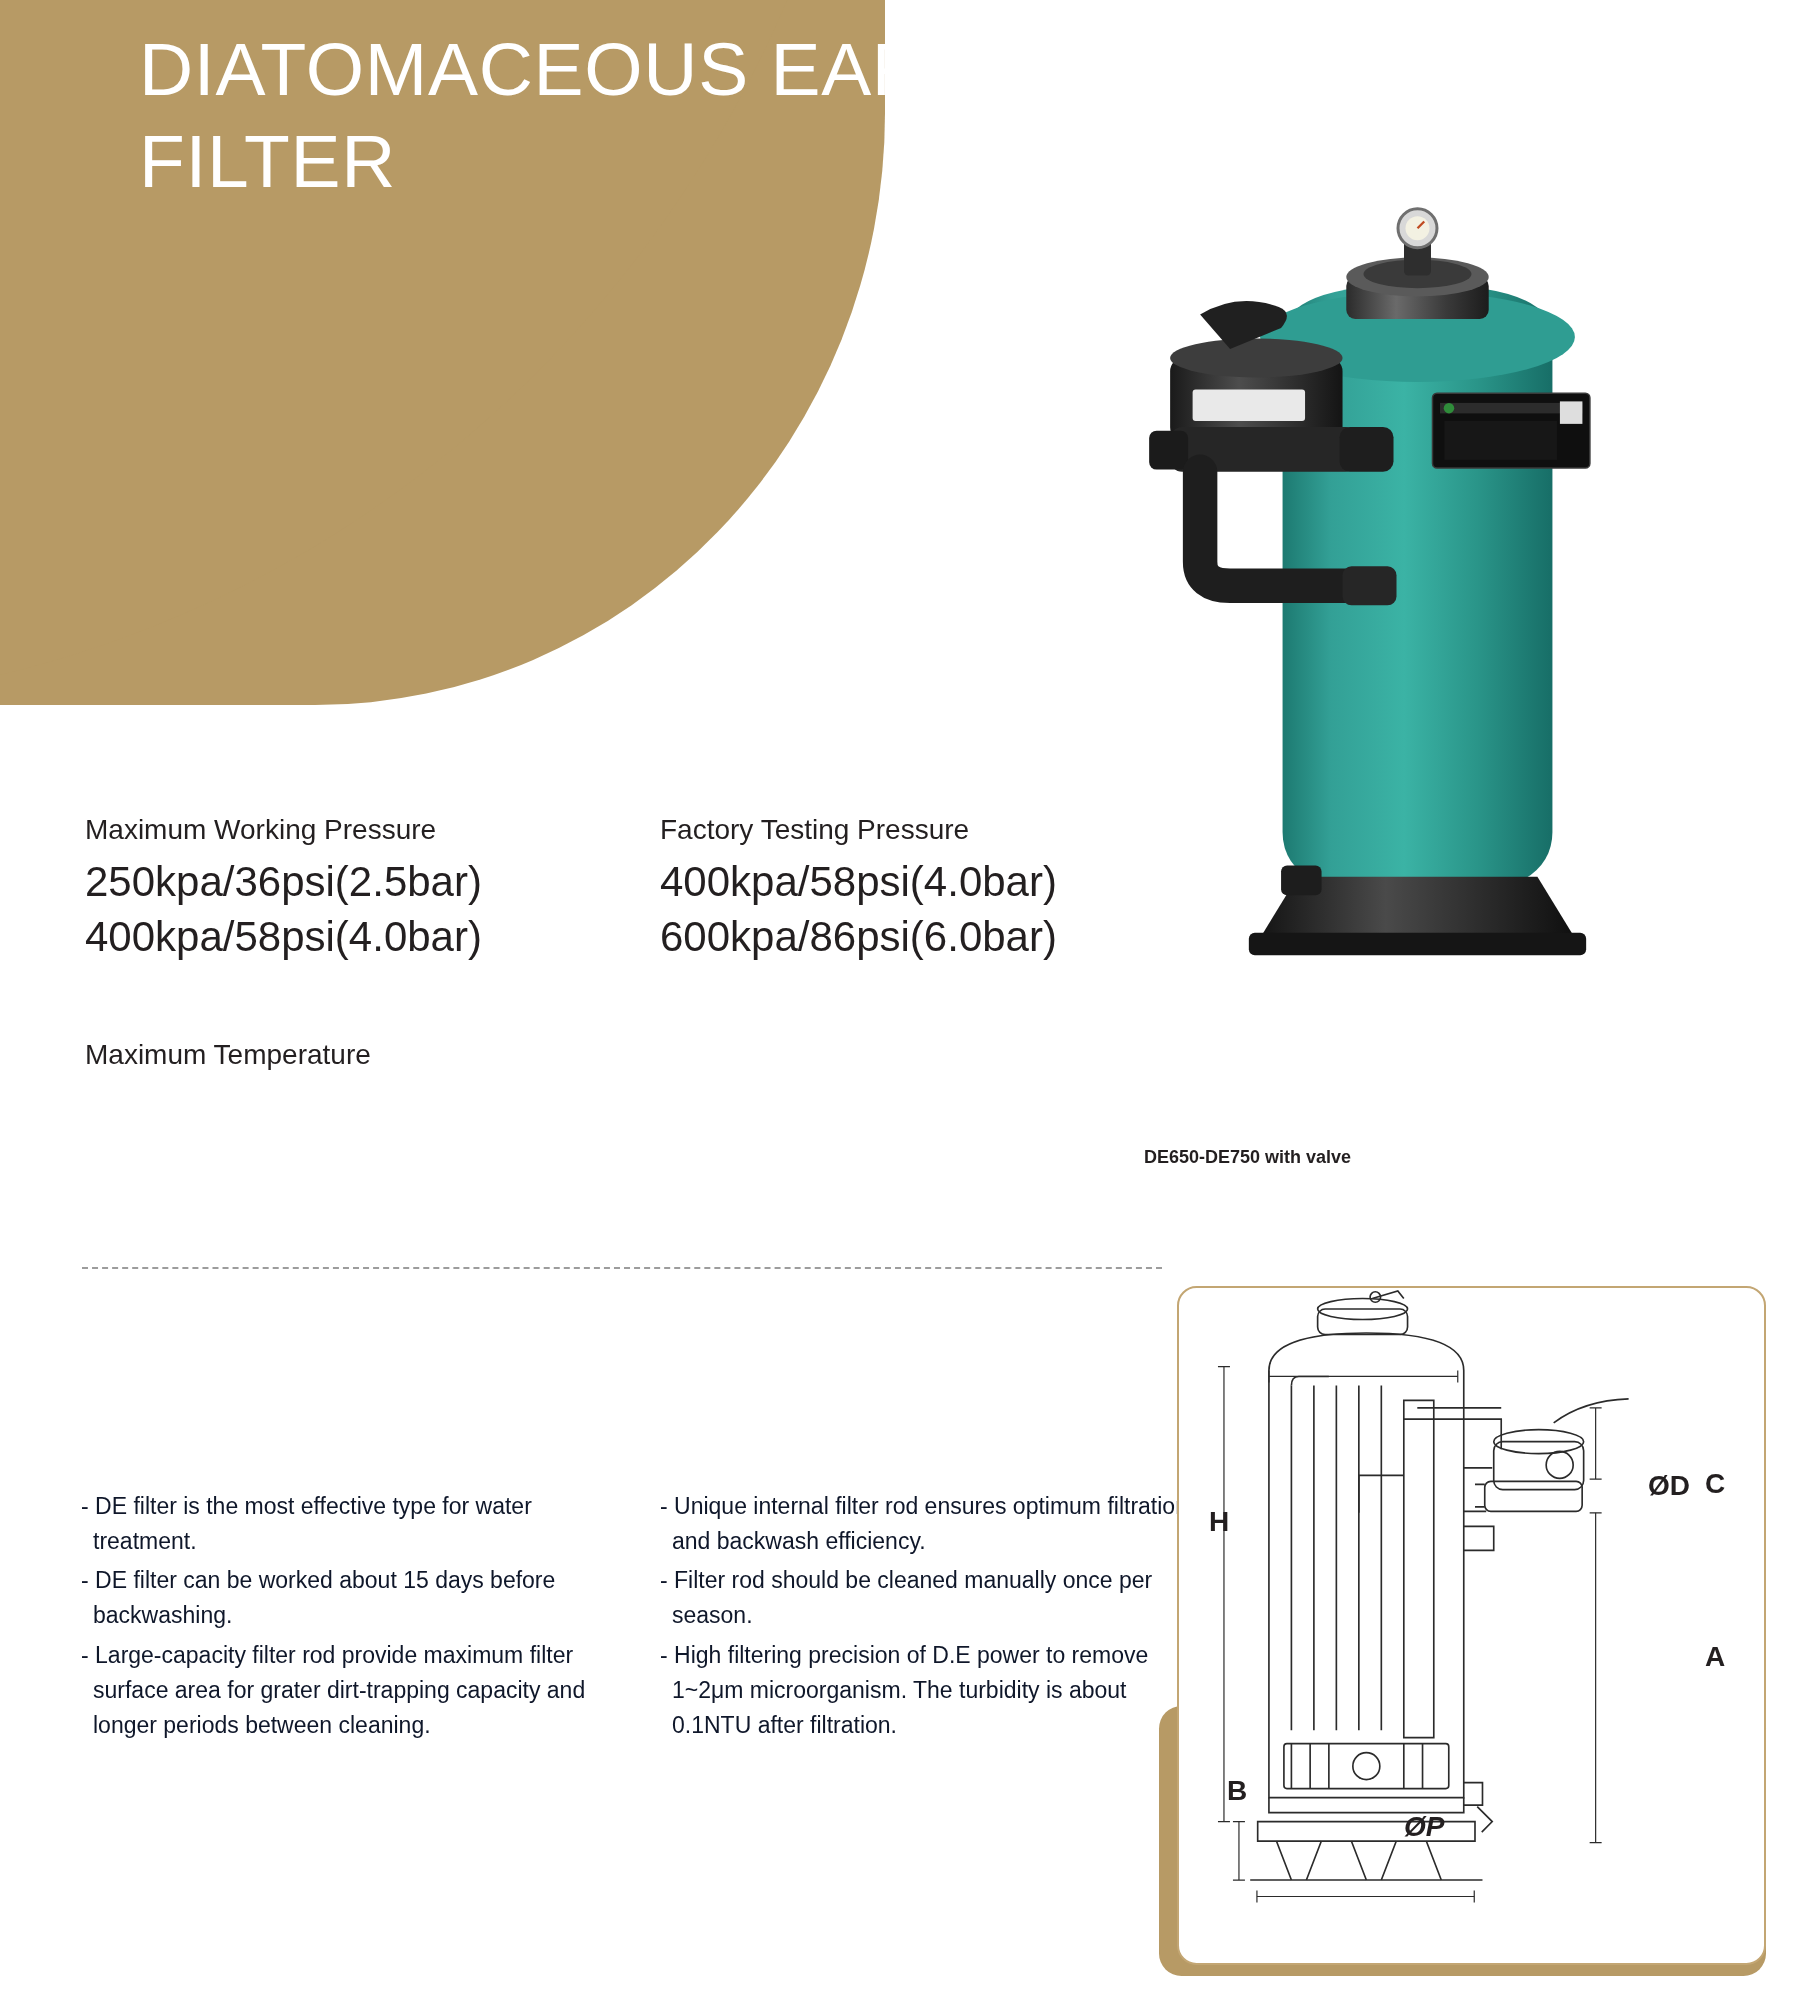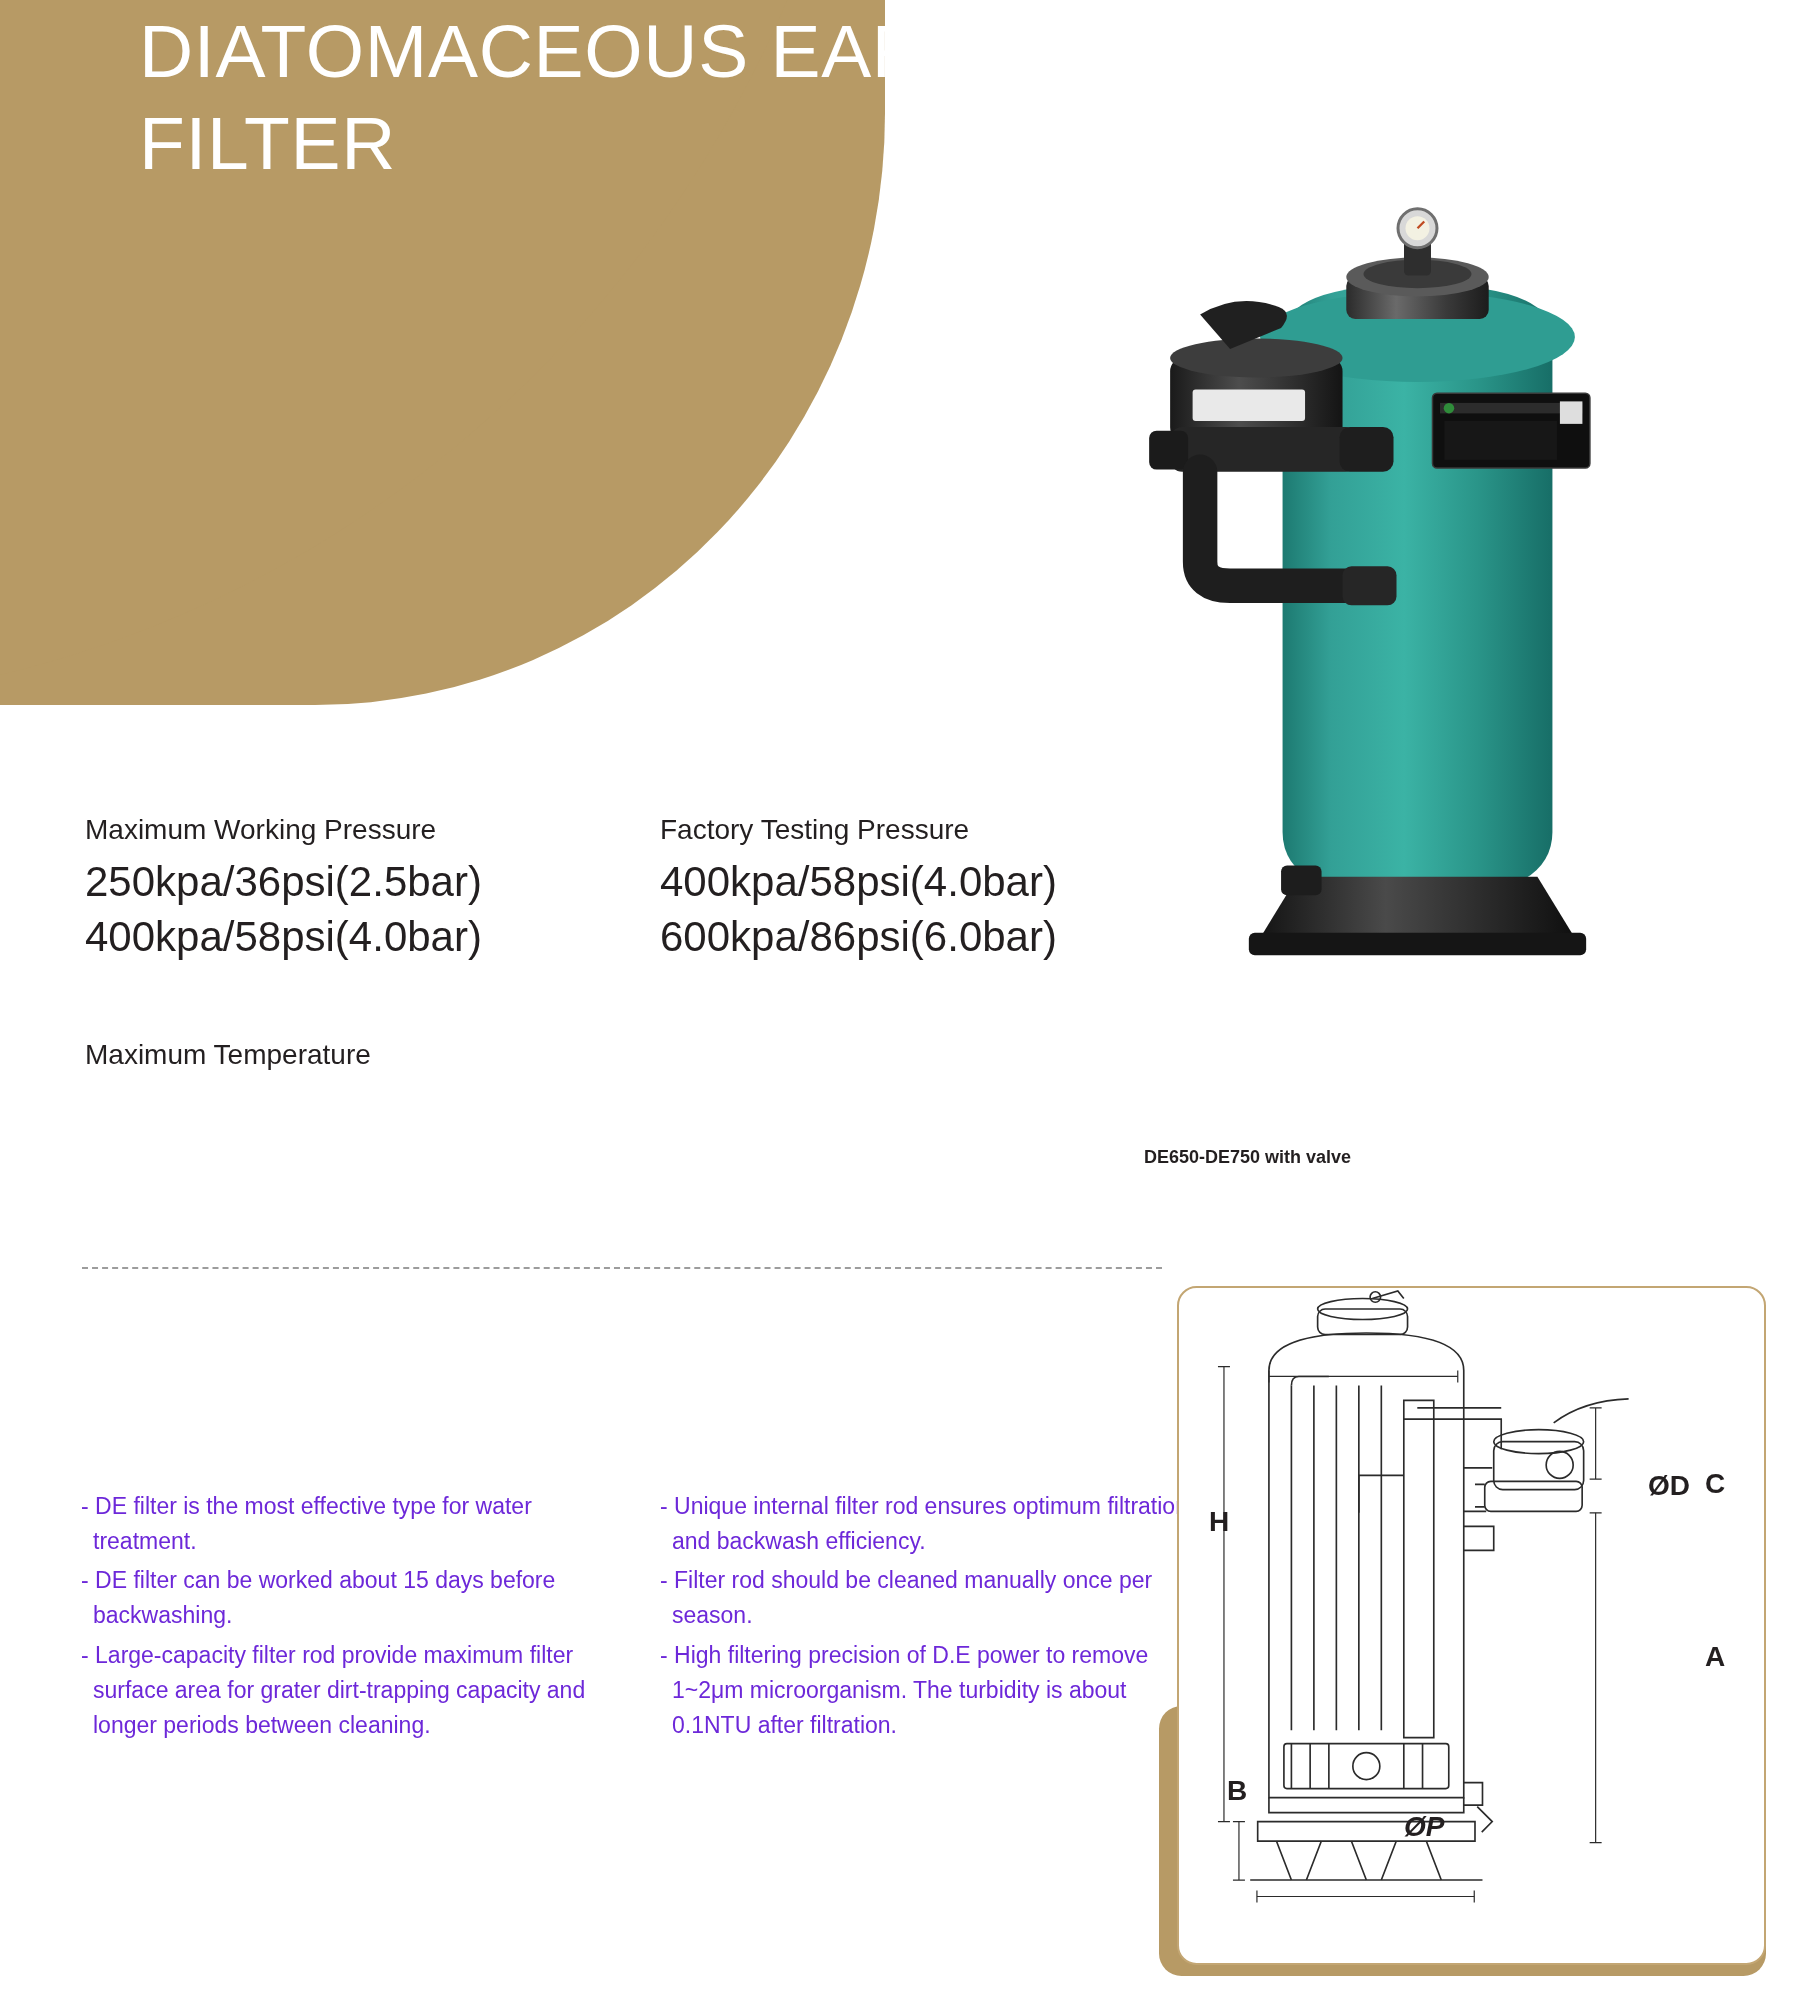--- a/index.html
+++ b/index.html
@@ -31,21 +31,21 @@
     left: 0;
     top: 0;
     width: 1140px;
     height: 1185px;
     background: #b79a65;
     border-bottom-right-radius: 100% 100%;
   }
   .title {
     position: absolute;
     left: 139px;
-    top: 6px;
+    top: 24px;
     width: 1425px;
     color: #ffffff;
     font-size: 75px;
     line-height: 1.22;
     letter-spacing: 0.7px;
     font-weight: 400;
     z-index: 5;
   }
   .title .line2 { display: block; }
 
@@ -100,21 +100,21 @@
     width: 555px;
   }
   .bullets-right {
     position: absolute;
     left: 660px;
     top: 1489px;
     width: 540px;
   }
   .bullet {
     font-size: 23px;
-    color: #6d28d9;
+    color: #0f172a;
     line-height: 1.52;
     margin-bottom: 4.5px;
     text-indent: -12px;
     padding-left: 12px;
   }
 
   
   .photo-wrap {
     position: absolute;
     left: 1080px;

